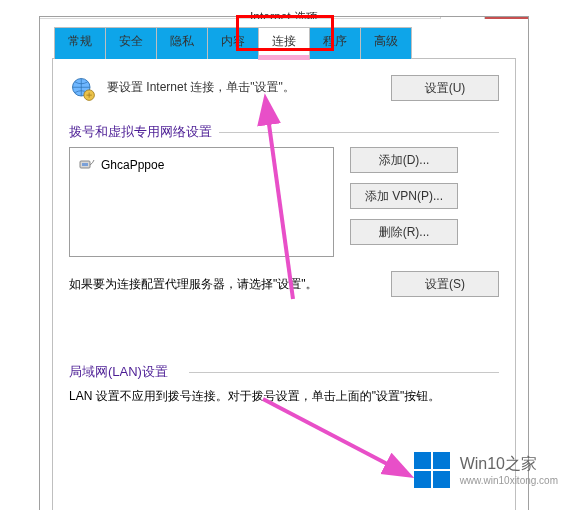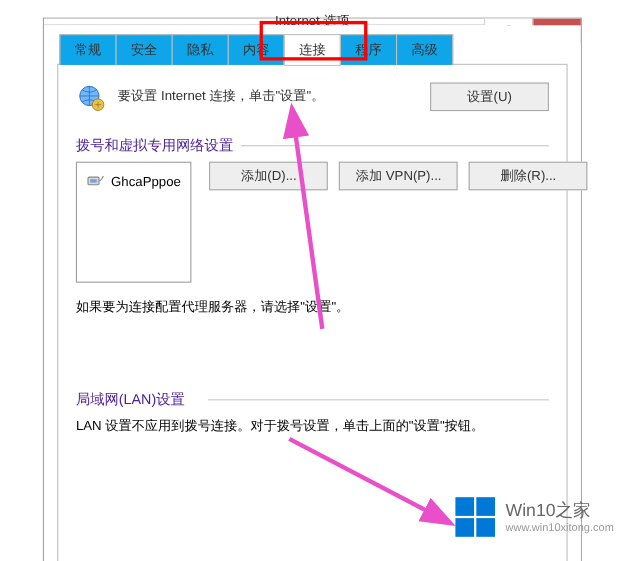--- a/index.html
+++ b/index.html
@@ -79,21 +79,21 @@
     border-bottom: none;
     background: #0ea5e9;
     margin-right: -1px;
     font-size: 12px;
     color: #333;
     cursor: pointer;
     position: relative;
   }
   .tab.active {
     background: #fff;
-    border-bottom: 1px solid #f9a8d4;
+    border-bottom: 5px solid #f9a8d4;
     margin-bottom: -1px;
   }
   .tab-highlight {
     position: absolute;
     border: 3px solid #ff0000;
     pointer-events: none;
     z-index: 5;
   }
   .panel {
     border: 1px solid #bfbfbf;
@@ -153,21 +153,21 @@
   .list-item {
     display: flex;
     align-items: center;
     gap: 6px;
     padding: 2px 2px;
     font-size: 12px;
   }
   .list-icon { width: 16px; height: 16px; flex-shrink: 0; }
   .dial-buttons {
     display: flex;
-    flex-direction: row;
+    flex-direction: column;
     gap: 10px;
   }
   .proxy-row {
     display: flex;
     align-items: center;
     gap: 16px;
     margin-top: 14px;
   }
   .proxy-row .txt { flex: 1; }
 
@@ -262,20 +262,21 @@
         </div>
         <div class="dial-buttons">
           <button class="btn">添加(D)...</button>
           <button class="btn">添加 VPN(P)...</button>
           <button class="btn">删除(R)...</button>
         </div>
       </div>
 
       <div class="proxy-row">
         <div class="txt">如果要为连接配置代理服务器，请选择"设置"。</div>
+        <button class="btn">设置(S)</button>
       </div>
 
       <div class="lan-section">
         <div id="sec-lan" class="section-label">局域网(LAN)设置</div>
         <div class="lan-row">
           <div class="txt">LAN 设置不应用到拨号连接。对于拨号设置，单击上面的"设置"按钮。</div>
         </div>
       </div>
 
       <div class="arrow" style="left:170px; top:50px;">

